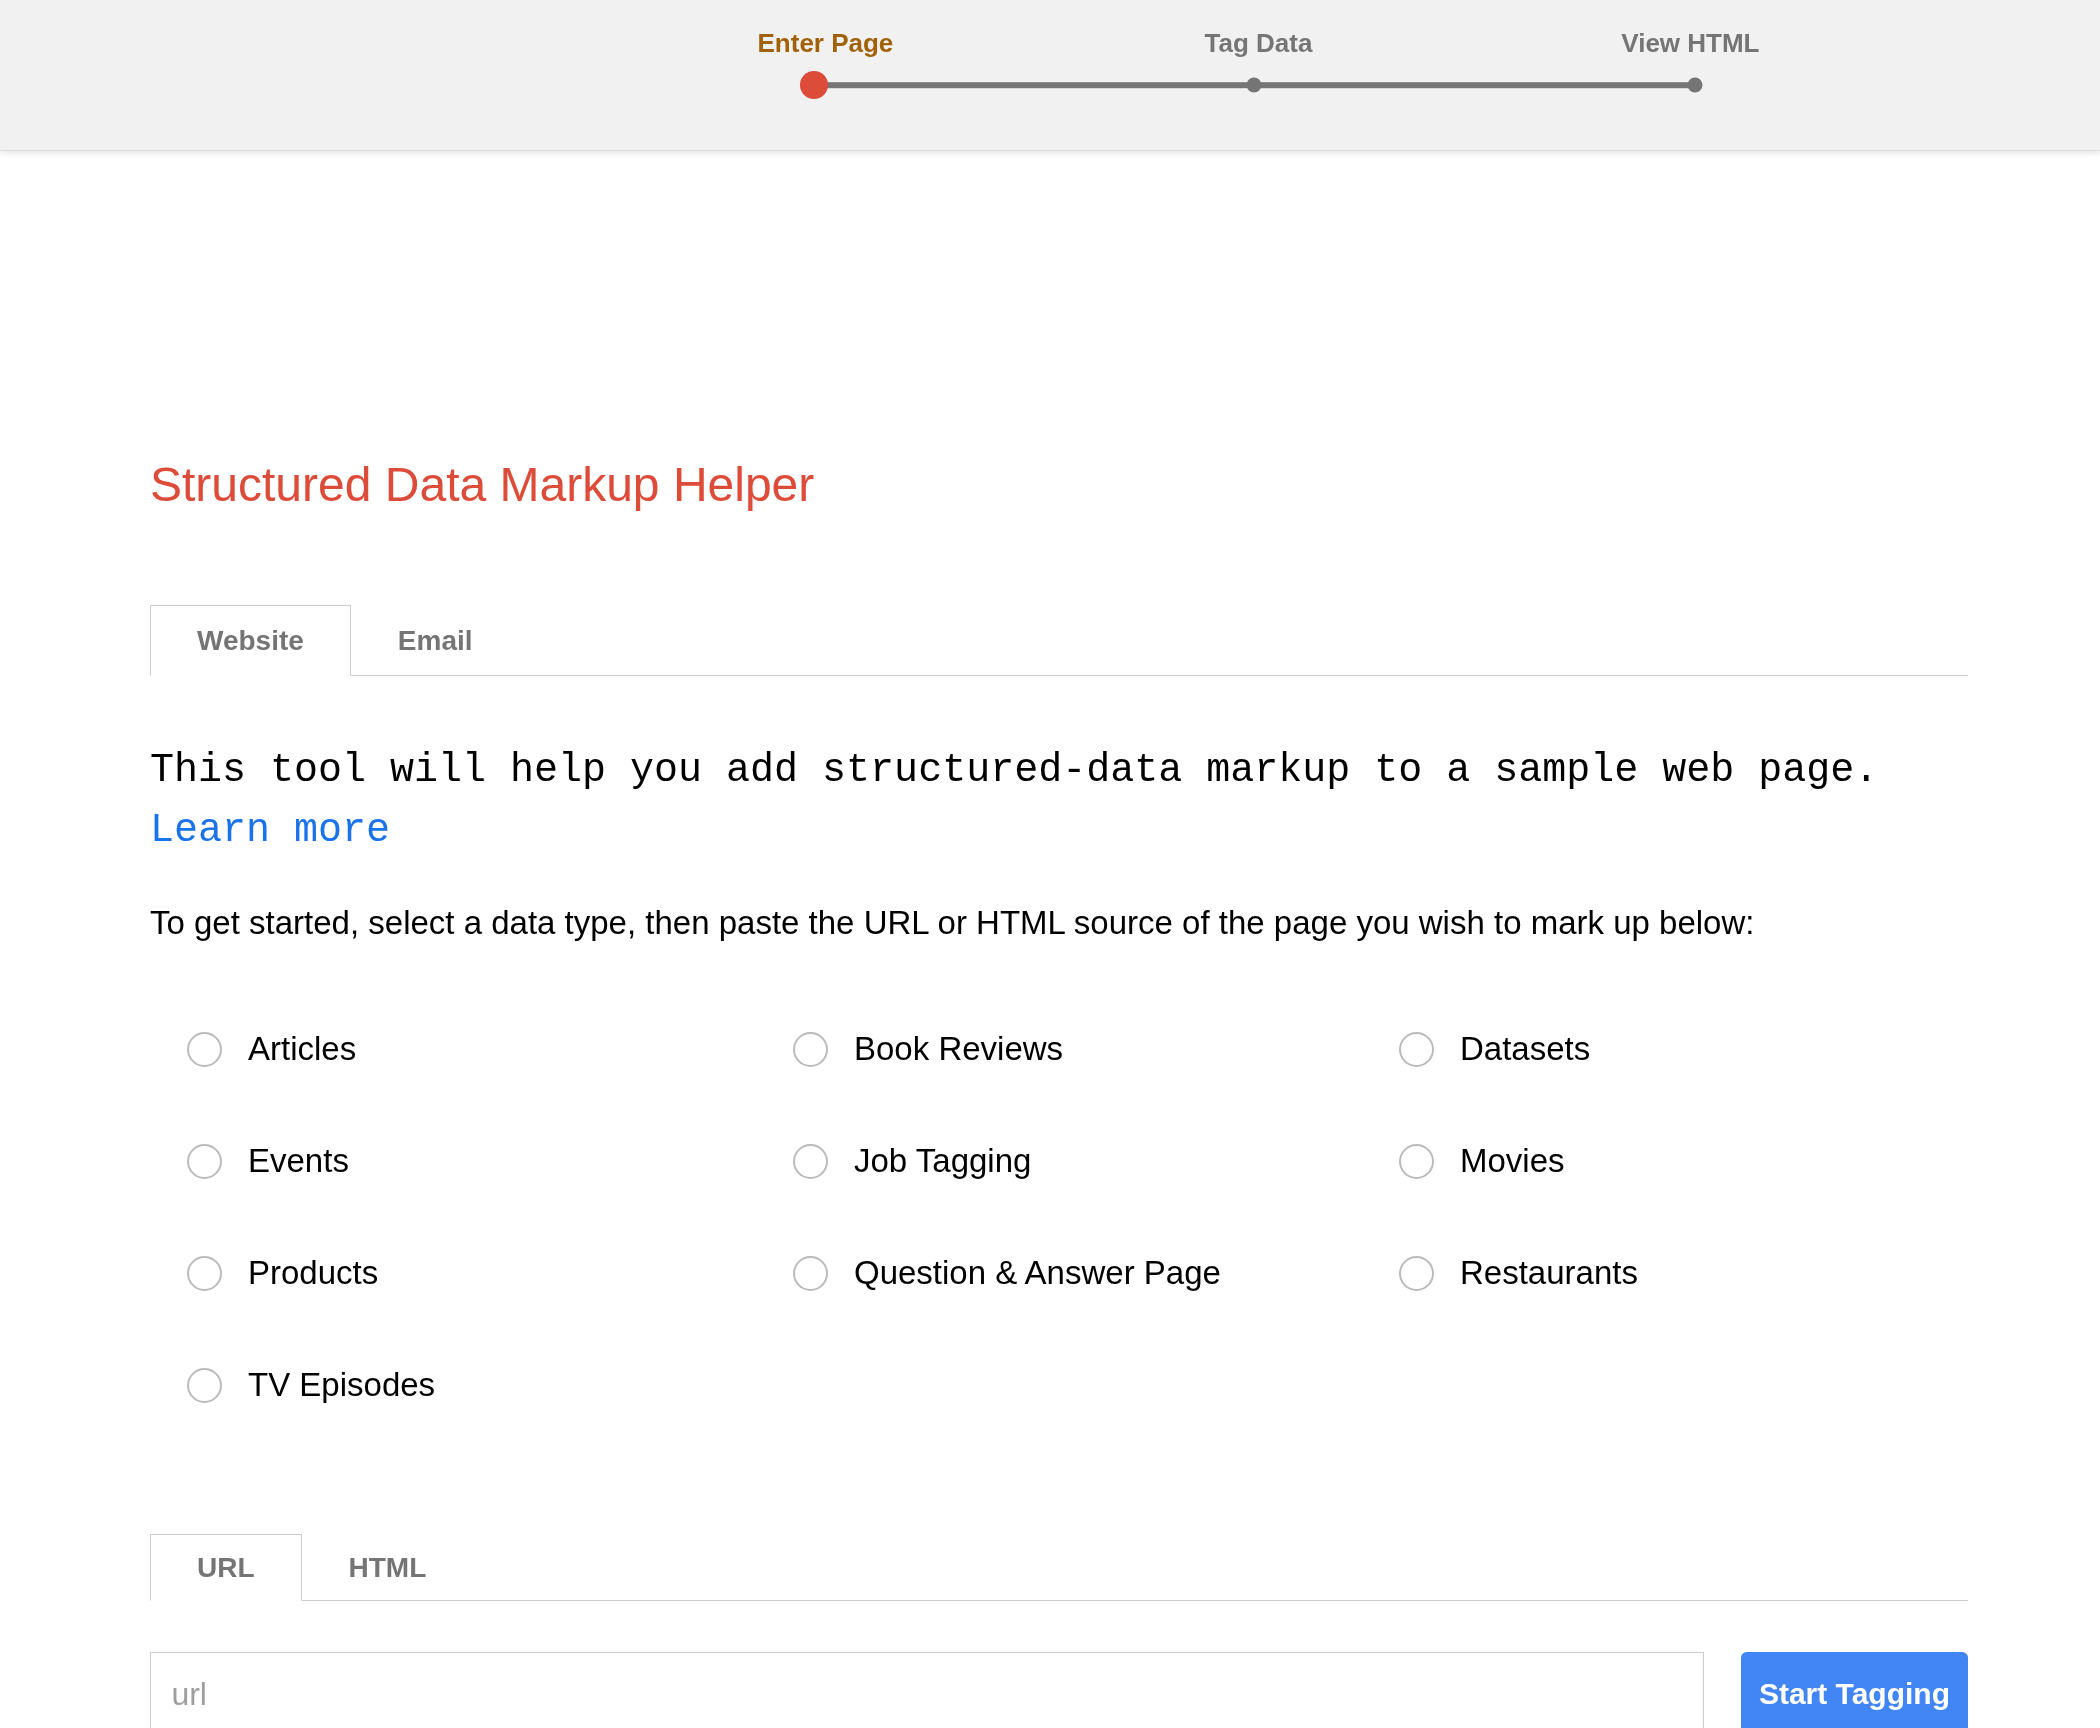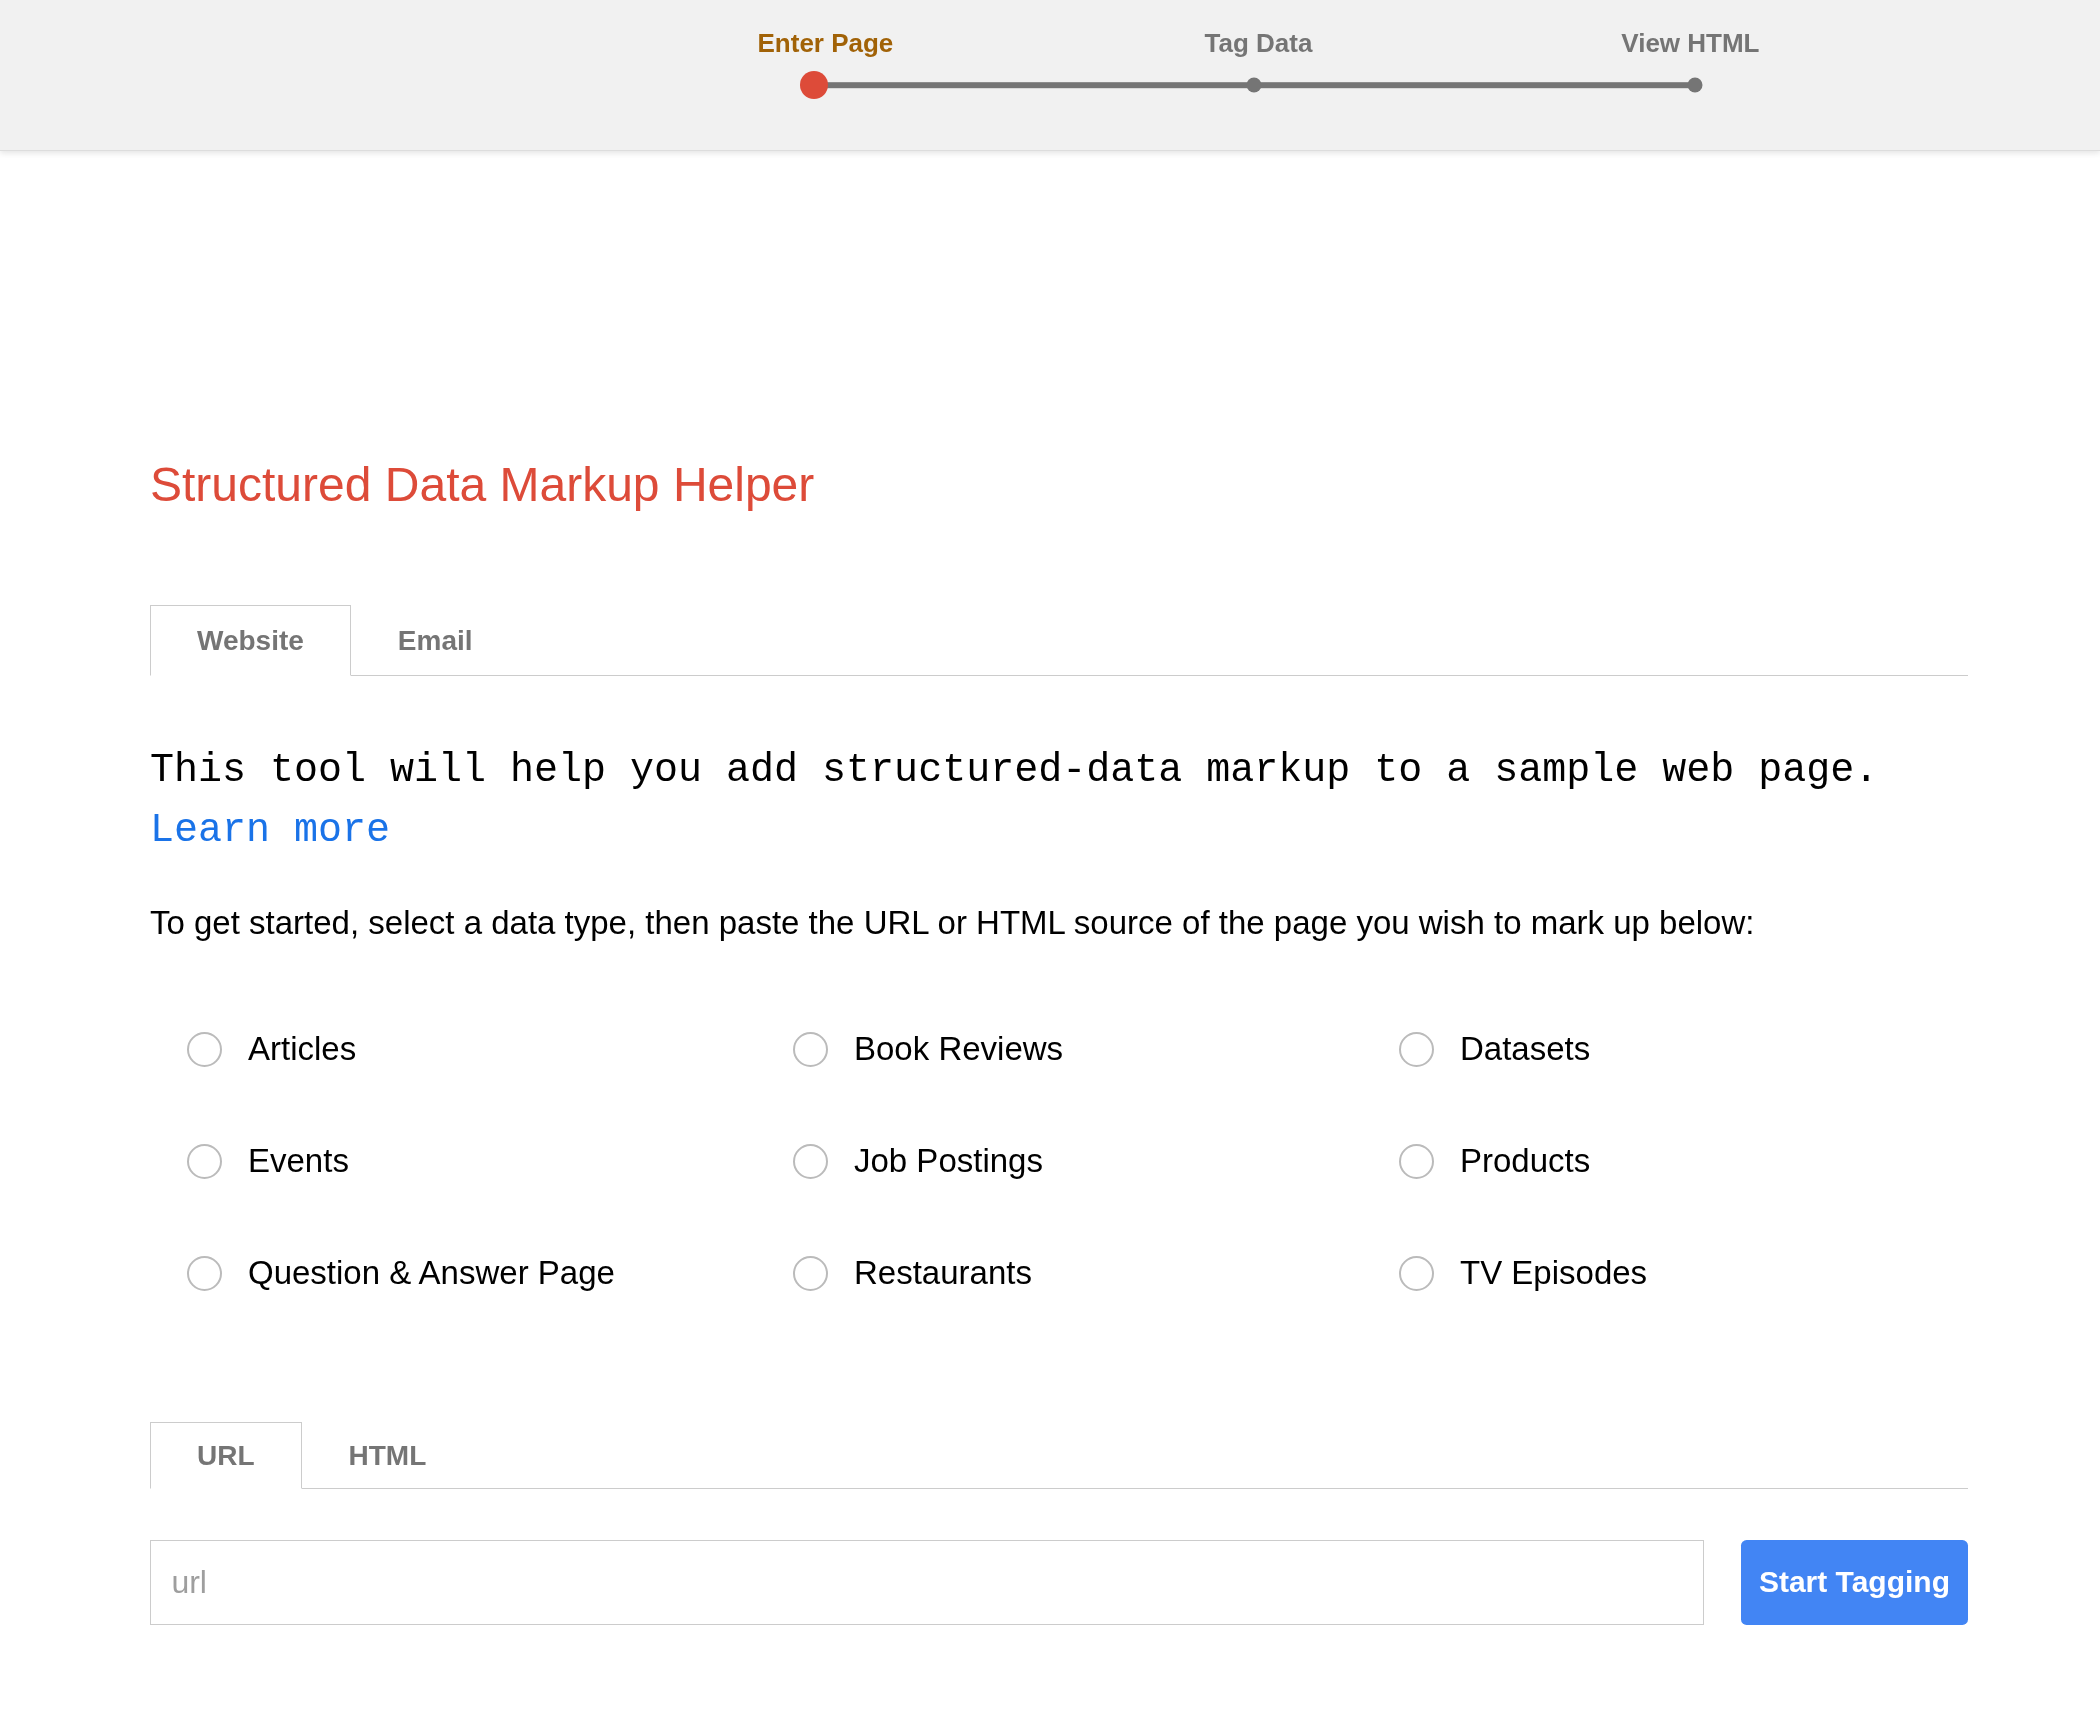--- a/index.html
+++ b/index.html
@@ -253,21 +253,25 @@
     <label class="radio-item">
       <span class="radio-circle"></span>
       <span class="radio-label">Datasets</span>
     </label>
     <label class="radio-item">
       <span class="radio-circle"></span>
       <span class="radio-label">Events</span>
     </label>
     <label class="radio-item">
       <span class="radio-circle"></span>
-      <span class="radio-label">Job Postings</span>
+      <span class="radio-label">Job Tagging</span>
+    </label>
+    <label class="radio-item">
+      <span class="radio-circle"></span>
+      <span class="radio-label">Movies</span>
     </label>
     <label class="radio-item">
       <span class="radio-circle"></span>
       <span class="radio-label">Products</span>
     </label>
     <label class="radio-item">
       <span class="radio-circle"></span>
       <span class="radio-label">Question &amp; Answer Page</span>
     </label>
     <label class="radio-item">

